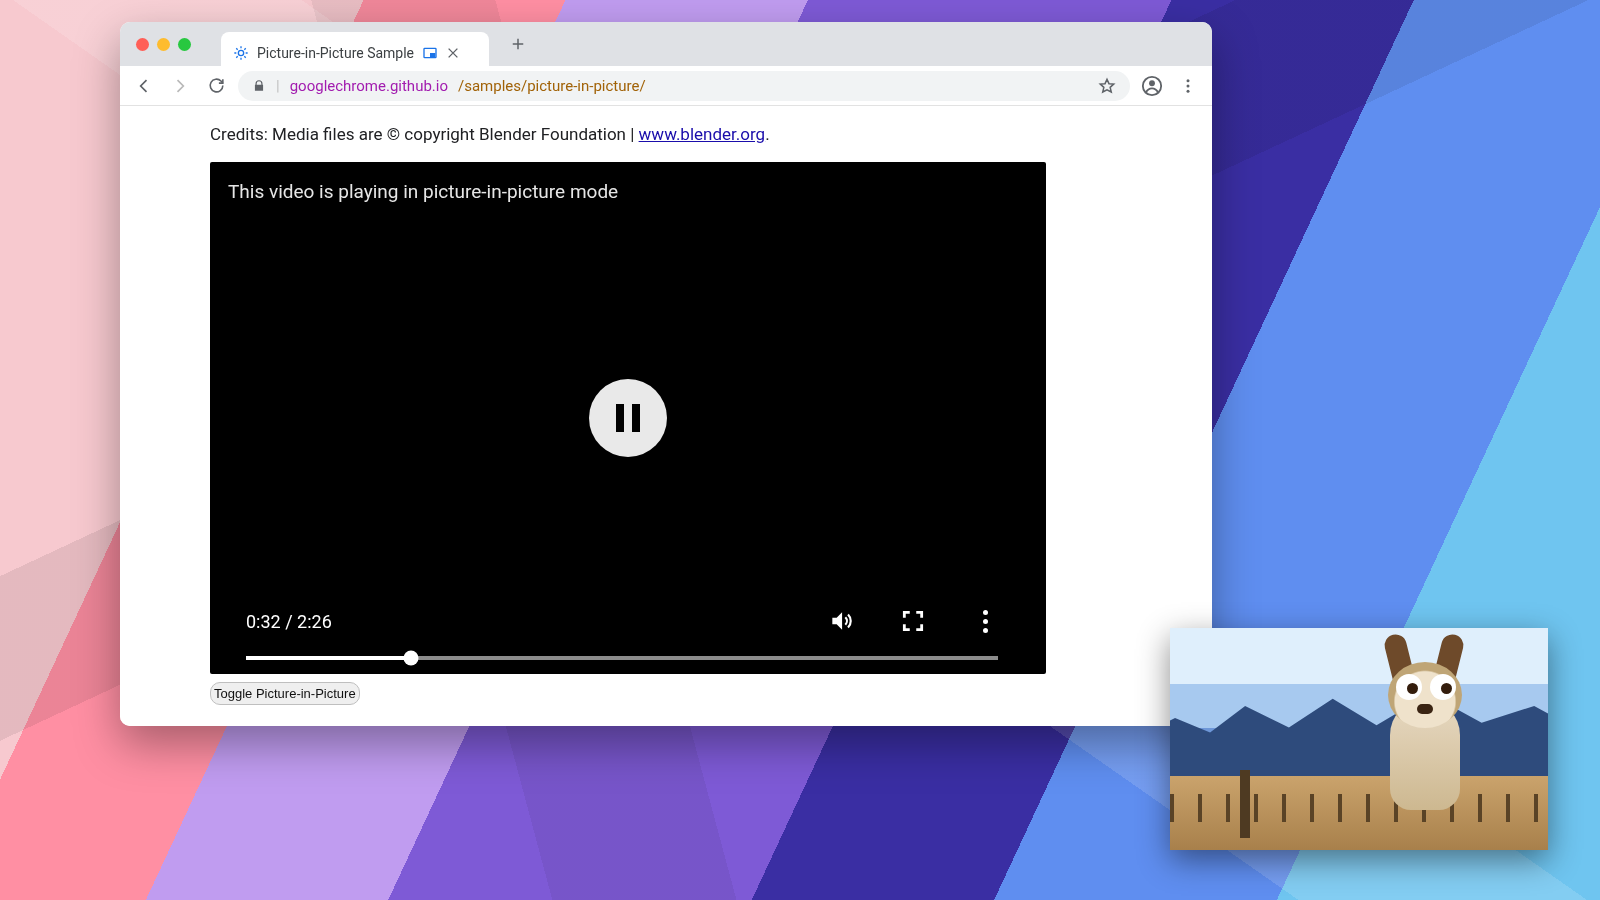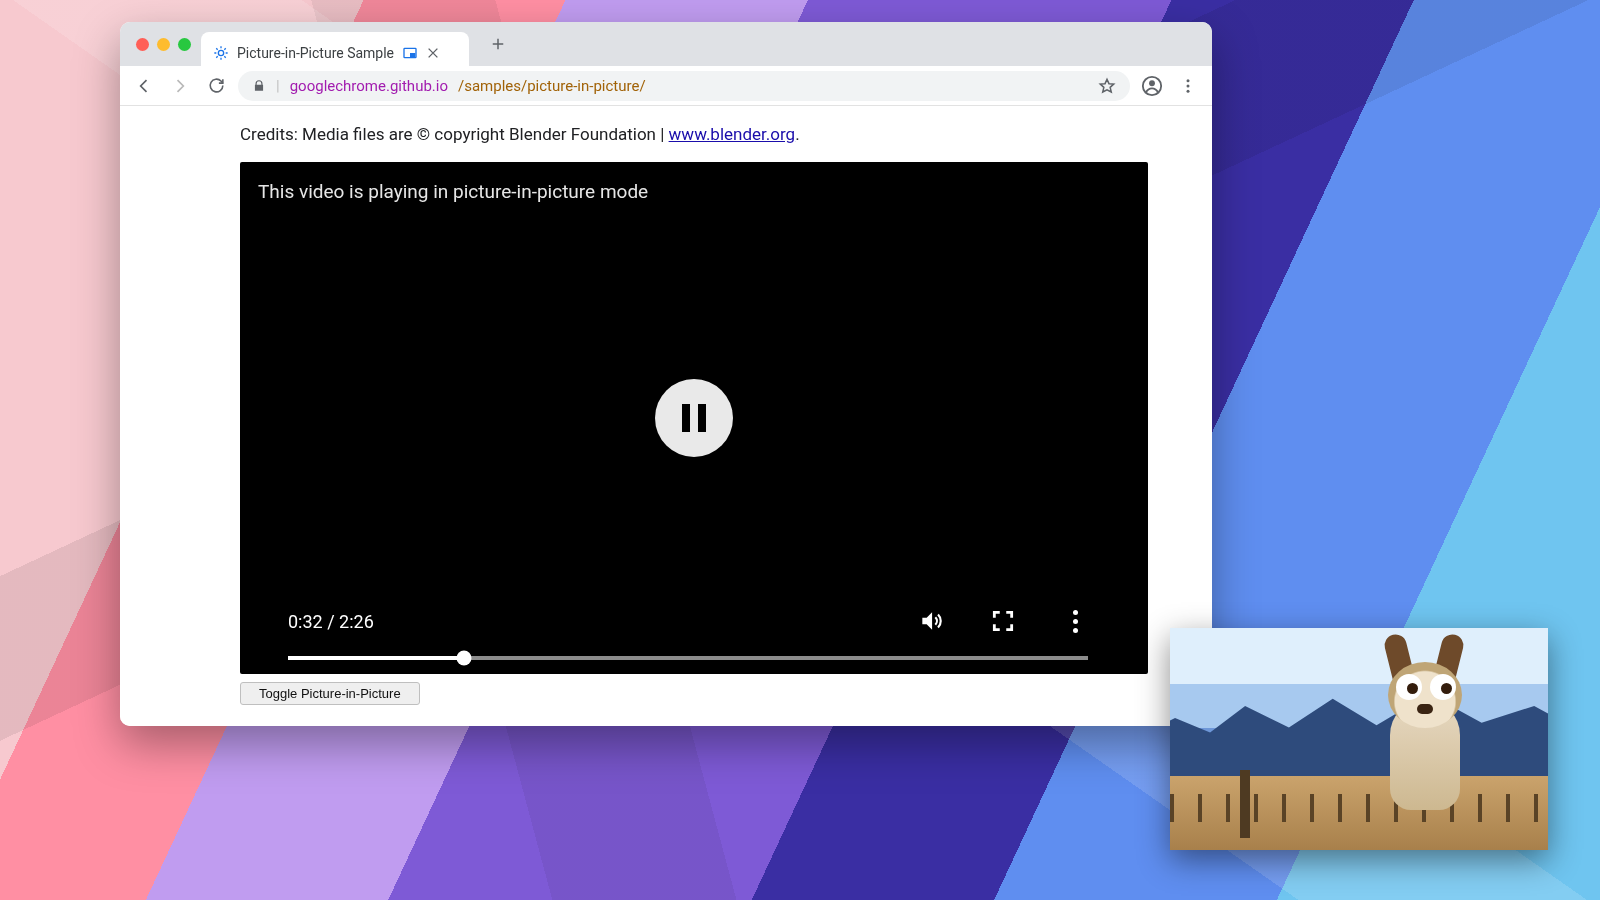--- a/index.html
+++ b/index.html
@@ -25,54 +25,54 @@
     border-radius: 10px; background: #fff; box-shadow: 0 18px 45px rgba(0,0,0,.35);
     display: flex; flex-direction: column; overflow: hidden;
   }
   .tabstrip { height: 44px; background: #dfe1e5; display: flex; align-items: flex-end; padding-left: 10px; }
   .traffic { display:flex; gap:8px; align-items:center; height:100%; padding:0 8px 0 6px; }
   .dot{width:13px;height:13px;border-radius:50%;}
   .dot.r{background:#ff5f57} .dot.y{background:#febc2e} .dot.g{background:#28c840}
   .tab {
     height: 34px; background:#fff; border-top-left-radius:8px; border-top-right-radius:8px;
     display:flex; align-items:center; gap:8px; padding:8px 10px 0 12px; font-size:14px; color:#3c4043;
-    margin-left:2px; position:relative; min-width:268px;
+    margin-left:22px; position:relative; min-width:268px;
   }
   .tab .favicon{width:16px;height:16px;color:#1a73e8}
   .tab .pip-ind{width:16px;height:16px;color:#1a73e8;display:flex;align-items:center;justify-content:center}
   .tab .close-x{width:14px;height:14px;color:#5f6368;stroke:#5f6368}
   .newtab{width:30px;height:30px;color:#5f6368;display:flex;align-items:center;justify-content:center;margin-left:14px;align-self:center}
   .toolbar{height:40px;background:#fff;border-bottom:1px solid #e2e2e2;display:flex;align-items:center;gap:8px;padding:0 10px}
   .ib{width:28px;height:28px;border-radius:50%;display:flex;align-items:center;justify-content:center;color:#5f6368}
   .omni{flex:1;height:30px;background:#f1f3f4;border-radius:15px;display:flex;align-items:center;gap:10px;padding:0 14px;color:#5f6368;font-size:15px}
   .omni .lock{width:14px;height:14px;color:#5f6368}
   .omni .sep{color:#c0c0c0}
   .omni .url-host{color:#a21caf}
   .omni .url-path{color:#a16207}
   .omni .star{margin-left:auto;color:#5f6368}
   .content{flex:1;background:#fff;padding:18px 0 0 0;overflow:hidden;position:relative}
-  .inner{margin:0 0 0 120px;width:910px}
+  .inner{margin:0 0 0 90px;width:910px}
   .credits{font-size:17px;color:#202124;margin-bottom:18px}
   .credits a{color:#1a0dab;text-decoration:underline}
-  .player{width:908px;height:512px;background:#000;color:#fff;position:relative;border-radius:2px}
+  .player{width:836px;height:512px;background:#000;color:#fff;position:relative;border-radius:2px}
   .overlay-text{position:absolute;left:18px;top:18px;font-size:19px;color:#e6e6e6}
   .bigplay{position:absolute;left:50%;top:50%;transform:translate(-50%,-50%);width:78px;height:78px;border-radius:50%;background:#e9e9e9;display:flex;align-items:center;justify-content:center}
   .bigplay .bars{display:flex;gap:8px}
   .bigplay .bars span{width:8px;height:28px;background:#000}
-  .controls{position:absolute;left:0;right:12px;bottom:0;padding:0 48px 14px}
+  .controls{position:absolute;left:0;right:12px;bottom:0;padding:0 36px 14px}
   .ctl-row{display:flex;align-items:center;justify-content:space-between;margin-bottom:22px}
   .time{font-size:18px}
   .ctl-icons{display:flex;gap:46px;align-items:center;color:#fff}
   .ctl-icons .ic{width:26px;height:26px}
   .vdots{display:flex;flex-direction:column;gap:4px;align-items:center;justify-content:center;width:26px}
   .vdots span{width:5px;height:5px;border-radius:50%;background:#fff}
   .track{position:relative;height:4px;background:rgba(255,255,255,.55)}
   .played{position:absolute;left:0;top:0;bottom:0;background:#fff}
   .thumb{position:absolute;top:50%;transform:translate(-50%,-50%);width:15px;height:15px;border-radius:50%;background:#fff}
-  .toggle-btn{margin-top:8px;font-size:13px;padding:3px 18px;background:#efefef;border:1px solid #bfbfbf;border-radius:3px;display:inline-block;color:#111}
+  .toggle-btn{margin-top:8px;font-size:13px;padding:3px 3px;background:#efefef;border:1px solid #bfbfbf;border-radius:10px;display:inline-block;color:#111}
 
   
   .pip{position:absolute;right:52px;bottom:50px;width:378px;height:222px;box-shadow:0 10px 30px rgba(0,0,0,.45);background:#c7a678;overflow:hidden}
   .pip .sky{position:absolute;inset:0;background:linear-gradient(#dfeffc 0 25%, #a7c9ef 25% 45%, #6e97d8 45% 62%, #3f5fa3 62% 100%)}
   .pip .mtn{position:absolute;left:-30px;right:-30px;bottom:60px;height:120px;background:#2e4b7c;clip-path:polygon(0 100%,0 55%,8% 40%,16% 52%,24% 30%,34% 48%,44% 24%,54% 46%,66% 20%,78% 44%,90% 30%,100% 50%,100% 100%)}
   .pip .ground{position:absolute;left:0;right:0;bottom:0;height:74px;background:linear-gradient(#caa36c,#a8804b)}
   .pip .fence{position:absolute;left:0;right:0;bottom:28px;height:28px;background:repeating-linear-gradient(90deg,#5a4326 0 4px,transparent 4px 28px)}
   .pip .post{position:absolute;bottom:12px;left:70px;width:10px;height:68px;background:#4e3a22}
   .pip .char{position:absolute;right:44px;bottom:40px;width:160px;height:168px}
   .pip .body{position:absolute;left:46px;bottom:0;width:70px;height:110px;border-radius:40px 40px 24px 24px;background:linear-gradient(#e7d9c2,#cdb890)}

